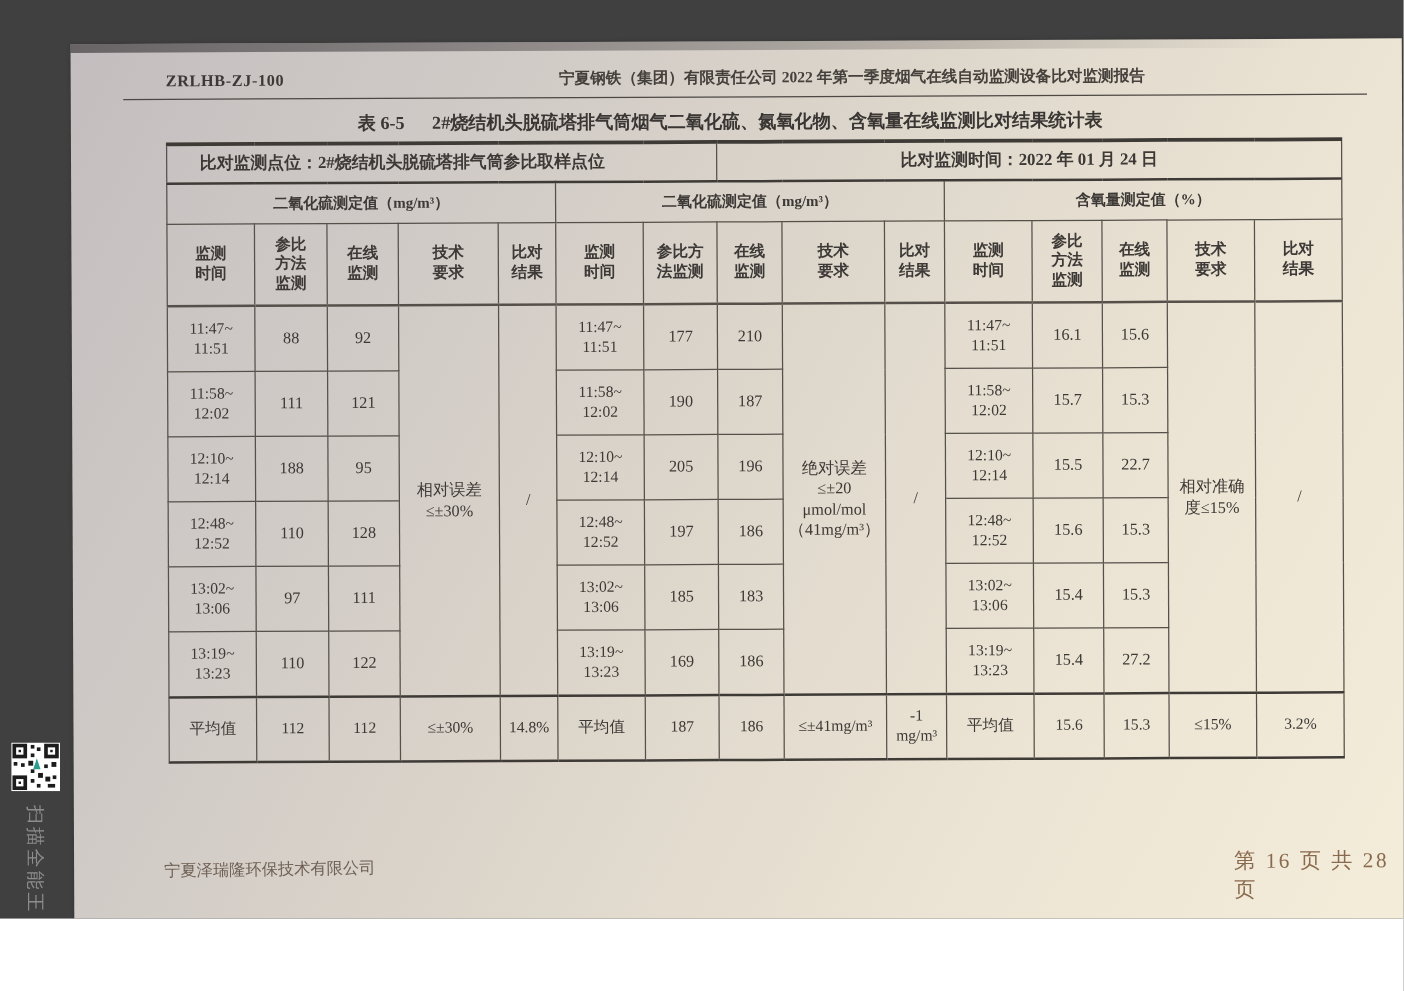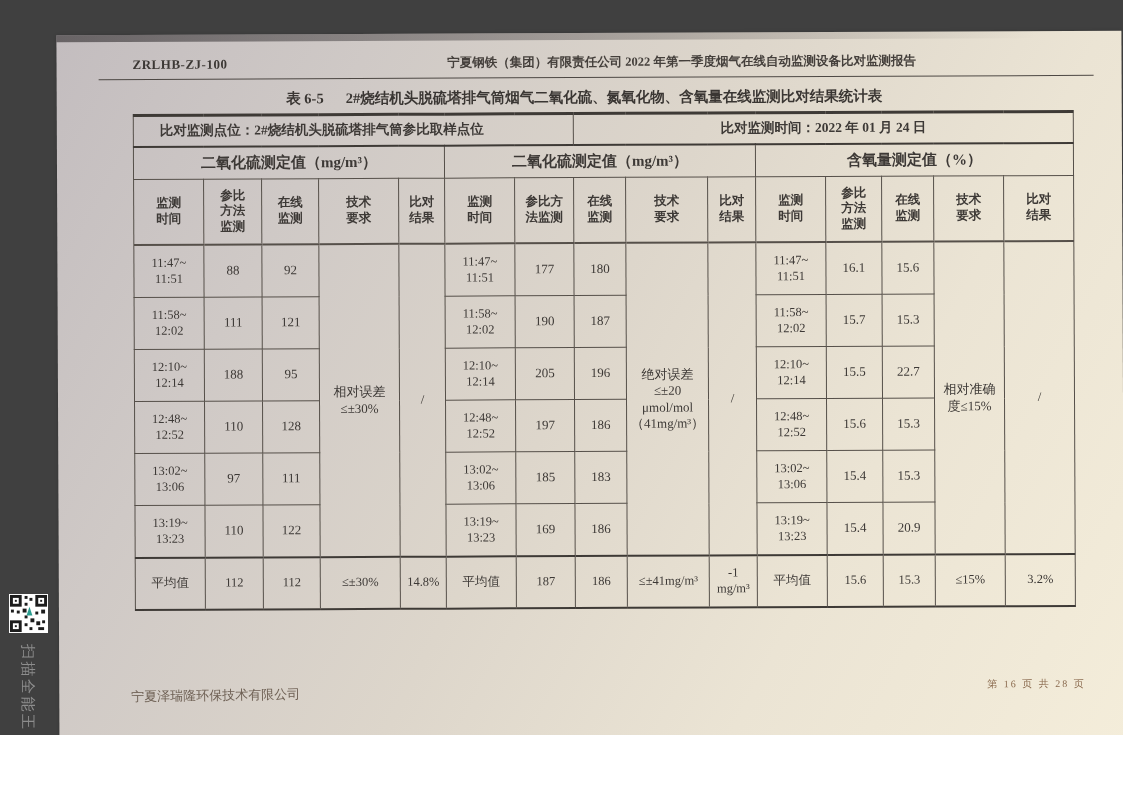--- a/index.html
+++ b/index.html
@@ -46,36 +46,36 @@
     text-align:center; vertical-align:middle;
     font-size:13px; color:#3d3936; white-space:pre-line;
     padding:1px 1px; line-height:1.25;
     overflow:hidden;
   }
   tr.meta-row td {
     height:27px; font-size:13.5px; font-weight:600;
     border-top:3px solid #3e3a36; border-bottom:2.2px solid #3e3a36;
   }
   tr.meta-row td.point { text-align:left; padding-left:26px; }
-  tr.group-row td { height:29px; font-size:15px; font-weight:600; }
+  tr.group-row td { height:29px; font-size:12px; font-weight:600; }
   tr.colhead-row td { height:62px; font-weight:600; border-bottom-width:2px; }
   tr.data-row td { height:49px; }
   tr.data-row td.tm, tr.colhead-row td, tr.avg-row td { font-size:12.5px; }
   tr.avg-row td {
     height:48px; border-top:2.2px solid #3e3a36; border-bottom:2.6px solid #3e3a36;
   }
   td.tech { font-size:12.5px; }
 
   .footer-company {
     position:absolute; left:72px; top:652px;
     font-size:13px; color:#6e6054; transform:rotate(-0.6deg);
   }
   .footer-page {
     position:absolute; left:928px; top:646px;
-    font-size:10px; color:#8a6a4e; letter-spacing:2px;
+    font-size:17px; color:#8a6a4e; letter-spacing:2px;
   }
 
   
   .qr { position:absolute; left:9px; top:594px; width:39px; height:39px; }
   .watermark {
     position:absolute; left:37px; top:644px;
     transform:rotate(90deg); transform-origin:0 0;
     font-family:"Liberation Sans","DejaVu Sans",sans-serif;
     font-size:15px; color:#8d8d8d; letter-spacing:2.5px; white-space:nowrap;
   }
@@ -163,21 +163,21 @@
           <td class="tm">11:47~
 11:51</td>
           <td>88</td>
           <td>92</td>
           <td class="tech" rowspan="6">相对误差
 ≤±30%</td>
           <td rowspan="6">/</td>
           <td class="tm">11:47~
 11:51</td>
           <td>177</td>
-          <td>180</td>
+          <td>210</td>
           <td class="tech" rowspan="6">绝对误差
 ≤±20
 μmol/mol
 （41mg/m³）</td>
           <td rowspan="6">/</td>
           <td class="tm">11:47~
 11:51</td>
           <td>16.1</td>
           <td>15.6</td>
           <td class="tech" rowspan="6">相对准确
@@ -245,21 +245,21 @@
 13:23</td>
           <td>110</td>
           <td>122</td>
           <td class="tm">13:19~
 13:23</td>
           <td>169</td>
           <td>186</td>
           <td class="tm">13:19~
 13:23</td>
           <td>15.4</td>
-          <td>20.9</td>
+          <td>27.2</td>
         </tr>
 
         <tr class="avg-row">
           <td>平均值</td>
           <td>112</td>
           <td>112</td>
           <td>≤±30%</td>
           <td>14.8%</td>
           <td>平均值</td>
           <td>187</td>

